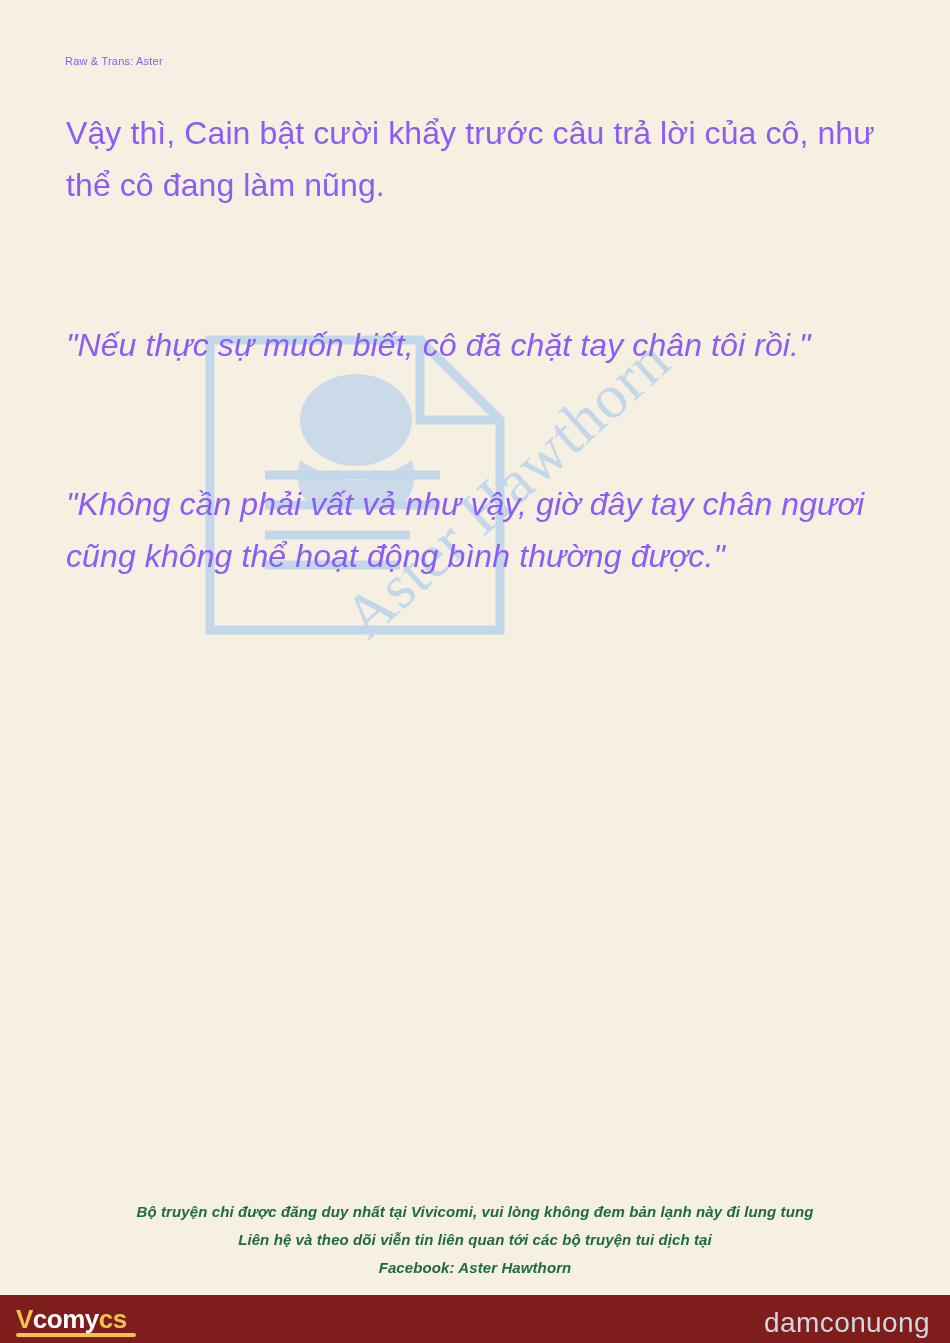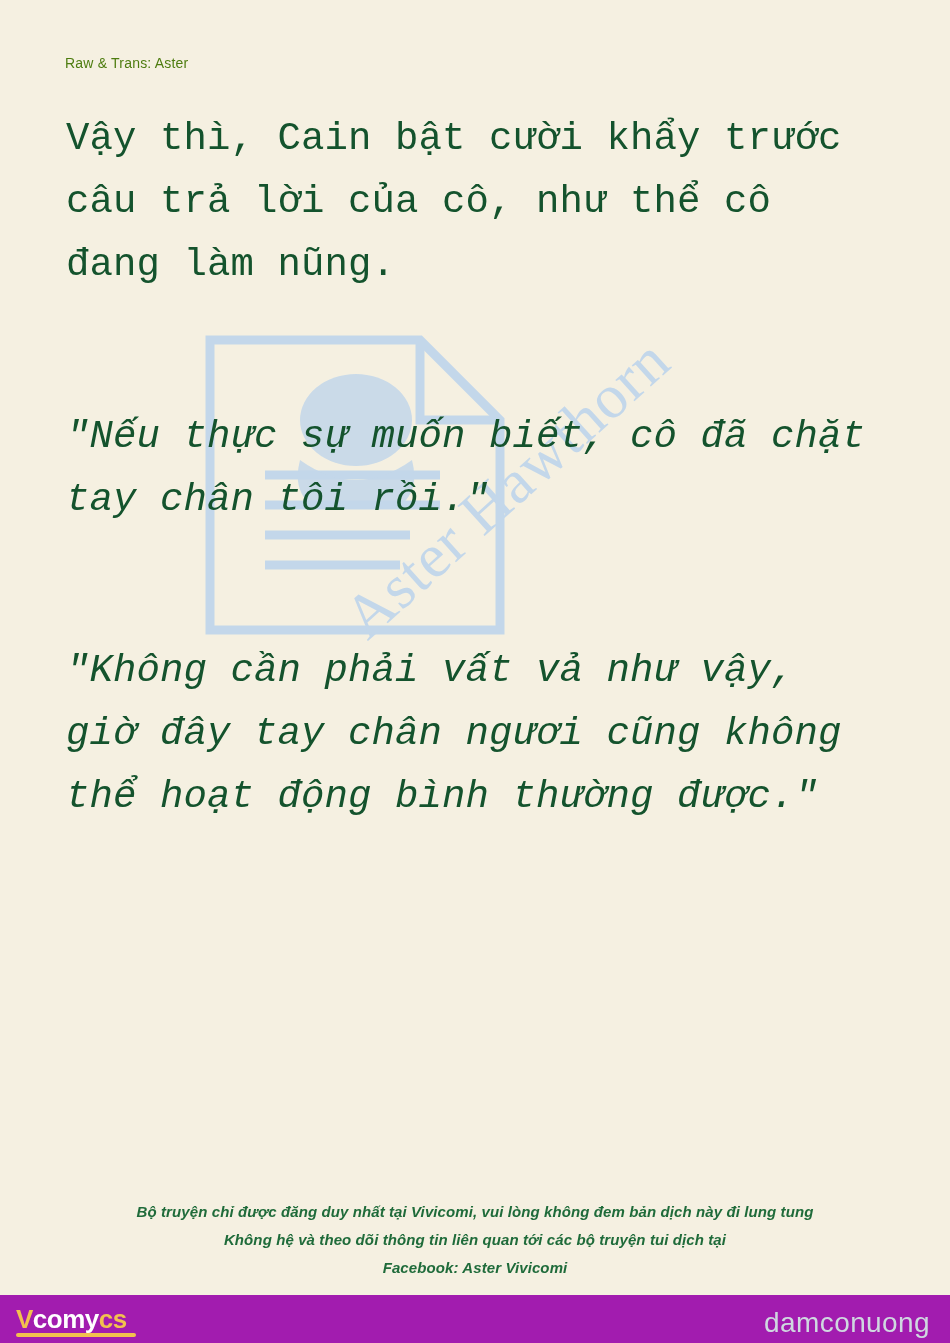--- a/index.html
+++ b/index.html
@@ -50,39 +50,39 @@
     white-space: nowrap;
     letter-spacing: 1px;
   }
 
   
   .credit {
     position: absolute;
     left: 65px;
     top: 55px;
     font-family: "Liberation Sans", sans-serif;
-    font-size: 14px;
-    color: #4d7c0f;
+    font-size: 11px;
+    color: #8b5cf6;
     letter-spacing: 0.2px;
     z-index: 3;
   }
 
   
   .content {
     position: absolute;
     left: 66px;
     top: 108px;
     width: 820px;
     z-index: 3;
   }
   .para {
-    font-family: Liberation Mono, monospace;
-    font-size: 39px;
+    font-family: Liberation Sans, sans-serif;
+    font-size: 32px;
     line-height: 1.62;
-    color: #14532d;
+    color: #8b5cf6;
     margin: 0 0 0 0;
     letter-spacing: 0.1px;
   }
   .para.italic {
     font-style: italic;
   }
   .gap-a { height: 108px; }
   .gap-b { height: 108px; }
   .gap-c { height: 108px; }
 
@@ -105,21 +105,21 @@
     letter-spacing: 0.1px;
   }
 
   
   .bottom-bar {
     position: absolute;
     left: 0;
     bottom: 0;
     width: 950px;
     height: 48px;
-    background: #a21caf;
+    background: #7f1d1d;
     z-index: 4;
   }
   .logo {
     position: absolute;
     left: 16px;
     top: 8px;
     font-family: "Liberation Sans", sans-serif;
     font-weight: bold;
     font-size: 26px;
     color: #ffffff;
@@ -176,23 +176,23 @@
   <div class="content">
     <p class="para">Vậy thì, Cain bật cười khẩy trước câu trả lời của cô, như thể cô đang làm nũng.</p>
     <div class="gap-a"></div>
     <p class="para italic">"Nếu thực sự muốn biết, cô đã chặt tay chân tôi rồi."</p>
     <div class="gap-b"></div>
     <p class="para italic">"Không cần phải vất vả như vậy, giờ đây tay chân ngươi cũng không thể hoạt động bình thường được."</p>
     <div class="gap-c"></div>
   </div>
 
   <div class="footer-note">
-    <div>Bộ truyện chỉ được đăng duy nhất tại Vivicomi, vui lòng không đem bản dịch này đi lung tung</div>
-    <div>Không hệ và theo dõi thông tin liên quan tới các bộ truyện tui dịch tại</div>
-    <div>Facebook: Aster Vivicomi</div>
+    <div>Bộ truyện chỉ được đăng duy nhất tại Vivicomi, vui lòng không đem bản lạnh này đi lung tung</div>
+    <div>Liên hệ và theo dõi viễn tin liên quan tới các bộ truyện tui dịch tại</div>
+    <div>Facebook: Aster Hawthorn</div>
   </div>
 
   <div class="bottom-bar">
     <div class="logo"><span class="accent">V</span><span>comy</span><span class="accent">cs</span></div>
     <div class="logo-underline"></div>
     <div class="brand-right">damconuong</div>
   </div>
 
 </div>
 

